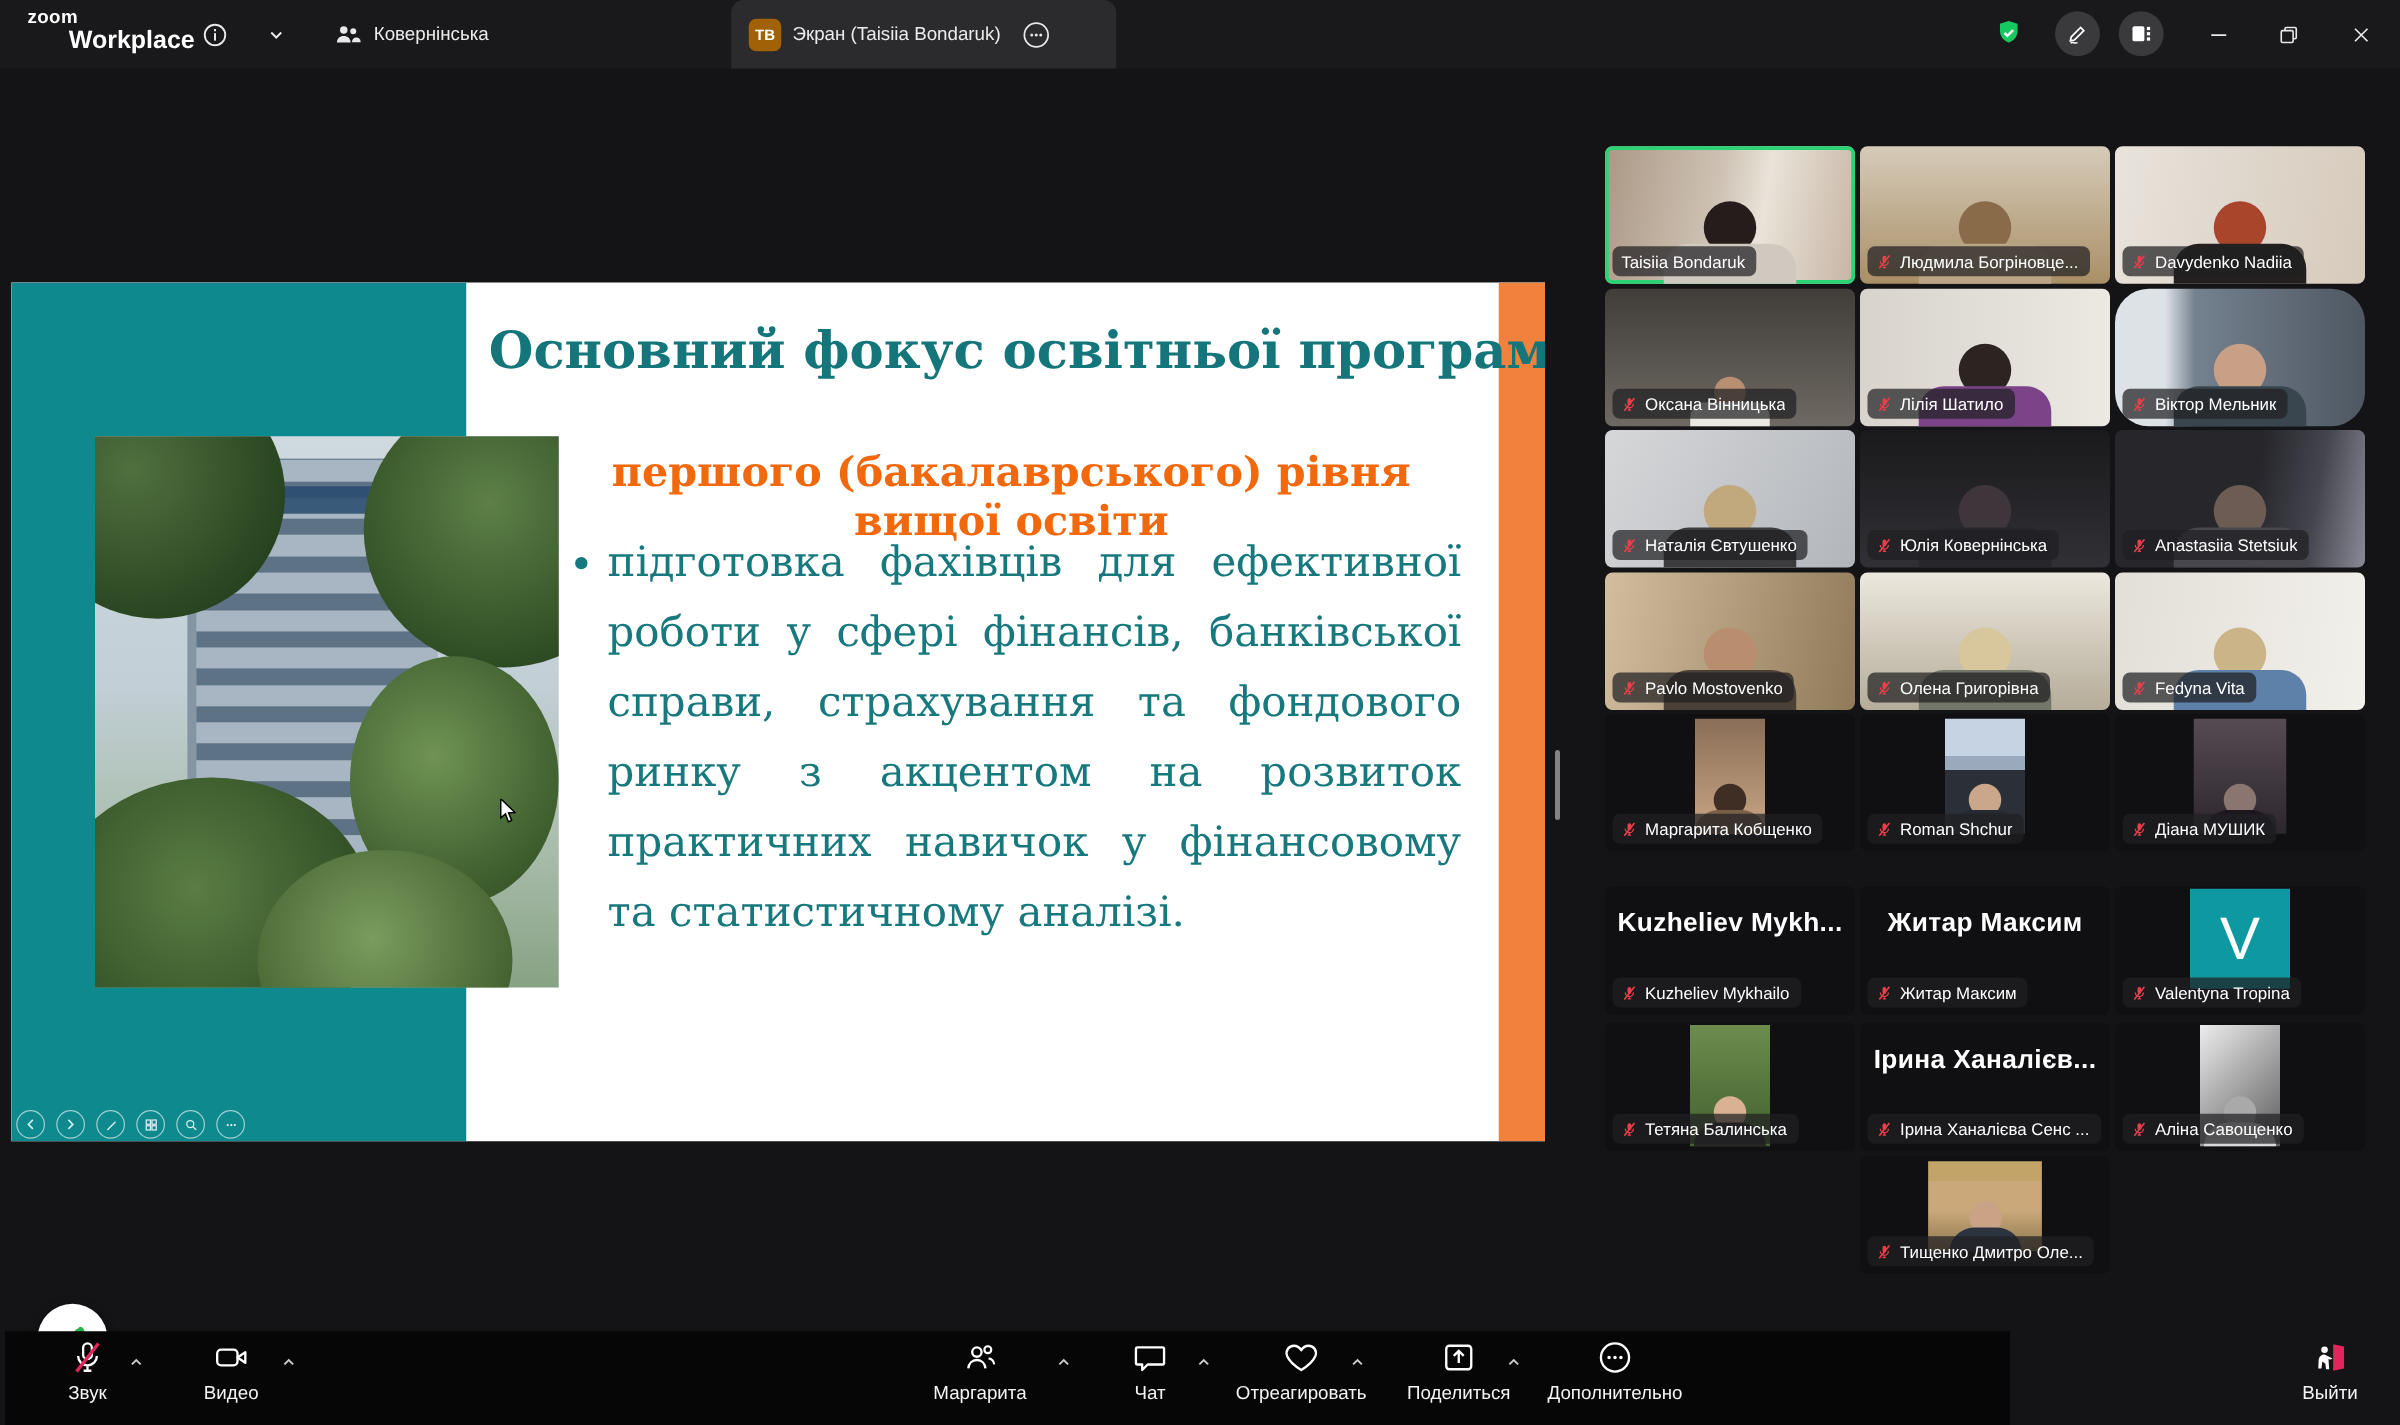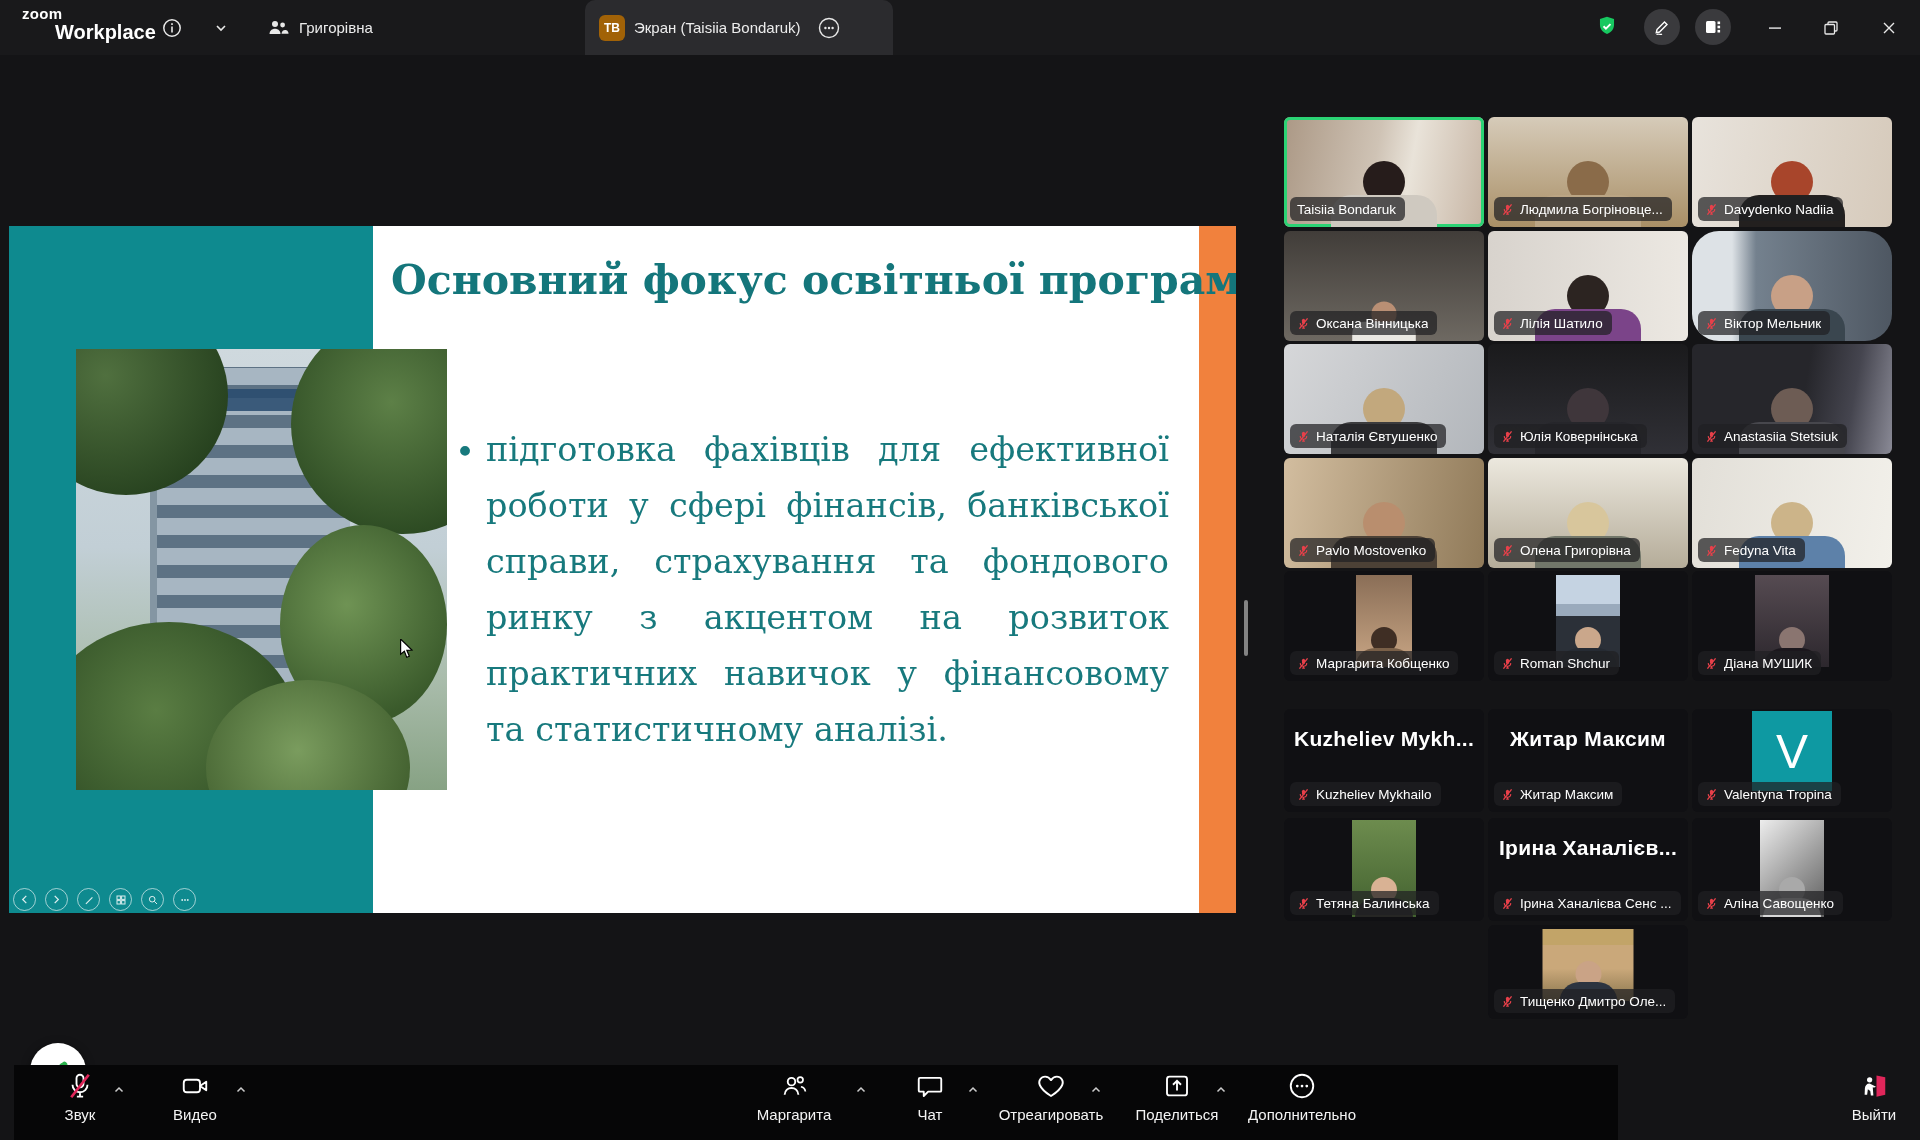--- a/index.html
+++ b/index.html
@@ -86,21 +86,21 @@
   .t11{background:linear-gradient(180deg,#ece8de,#b5ac99);--head:#d8c69c;--top:#72776a;}
   .t12{background:linear-gradient(100deg,#e2dfd8,#f2f0ea);--head:#ccb489;--top:#5d81a9;}
   .t13,.t14,.t15,.t19,.t21,.t22,.t16,.t17,.t18,.t20{background:#101013;}
   .t13 .photo{background:linear-gradient(180deg,#8a6e57,#c9a685);--head:#3f2e24;--top:#7a6048;}
   .t14 .photo{background:linear-gradient(180deg,#c5d3e2 0 32%,#9aaabc 32% 45%,#2b3038 45%);--head:#caa78b;--top:#262b33;}
   .t15 .photo{background:linear-gradient(180deg,#564b52,#2c272d);--head:#8a7570;--top:#1b171d;}
   .t19 .photo{background:linear-gradient(180deg,#6d8c4e,#42612f);--head:#d9b294;--top:#262624;}
   .t21 .photo{background:linear-gradient(135deg,#ededed,#9c9c9c 55%,#5d5d5d);--head:#a9a9a9;--top:#d8d8d8;}
   .t22 .photo{background:linear-gradient(180deg,#c2a468 0 22%,#caa87a 22% 55%,#8a764e 100%);--head:#caa386;--top:#2c3440;}
   
-  .toolbar{position:absolute;left:14px;top:1065px;width:1604px;height:75px;background:#060607;}
+  .toolbar{position:absolute;left:4px;top:1065px;width:1604px;height:75px;background:#060607;}
   .tbi{position:absolute;top:6px;width:120px;display:flex;flex-direction:column;align-items:center;gap:5px;}
   .tbi .lbl{font-size:15px;color:#f4f4f4;}
   .chev{position:absolute;top:18px;width:14px;height:14px;display:flex;align-items:center;justify-content:center;}
 </style>
 </head>
 <body>
 
 <div class="app">
 
   <div class="titlebar">
@@ -120,21 +120,21 @@
           <path d="M3 5l4 4 4-4" fill="none" stroke="#e8e8e8" stroke-width="1.6"></path>
         </svg>
     </div>
     <div class="tab" style="left:252px;">
       <svg width="24" height="24" viewBox="0 0 24 24">
           <circle cx="9" cy="8" r="3" fill="#e8e8e8"></circle>
           <path d="M3.5 18c0-3.2 2.4-5.3 5.5-5.3s5.5 2.1 5.5 5.3z" fill="#e8e8e8"></path>
           <circle cx="16.6" cy="9" r="2.4" fill="#e8e8e8"></circle>
           <path d="M15.5 17.8c.3-2.7 2-4.3 4.9-3.6 1 .3 1.8 1.3 2 2.6l.1 1z" fill="#e8e8e8"></path>
         </svg>
-      <span>Григорівна</span>
+      <span>Ковернінська</span>
     </div>
     <div class="tab active" style="left:585px;width:280px;">
       <span class="badge-tv">ТВ</span>
       <span>Экран (Taisiia Bondaruk)</span>
       <svg width="26" height="26" viewBox="0 0 26 26" style="margin-left:6px;">
           <circle cx="13" cy="13" r="9.5" fill="none" stroke="#e8e8e8" stroke-width="1.4"></circle>
           <circle cx="9.4" cy="13" r="1.2" fill="#e8e8e8"></circle>
           <circle cx="13" cy="13" r="1.2" fill="#e8e8e8"></circle>
           <circle cx="16.6" cy="13" r="1.2" fill="#e8e8e8"></circle>
         </svg>
@@ -185,20 +185,21 @@
       <div class="bldg">
         <div class="tower"></div>
         <div class="tower-sign"></div>
         <div class="blob g1"></div>
         <div class="blob g2"></div>
         <div class="blob g3"></div>
         <div class="blob g4"></div>
         <div class="blob g5"></div>
       </div>
       <div class="sl-title">Основний фокус освітньої програми</div>
+      <div class="sl-sub">першого (бакалаврського) рівня вищої освіти</div>
       <div class="sl-dot">•</div>
       <div class="sl-body">підготовка фахівців для ефективної роботи у сфері фінансів, банківської справи, страхування та фондового ринку з акцентом на розвиток практичних навичок у фінансовому та статистичному аналізі.</div>
       <div class="slnav">
         <div class="nb">
             <svg width="9" height="9" viewBox="0 0 10 10">
               <path d="M7 1L3 5l4 4" fill="none" stroke="rgba(255,255,255,.85)" stroke-width="1.4"></path>
             </svg>
           </div>
         <div class="nb">
             <svg width="9" height="9" viewBox="0 0 10 10">

